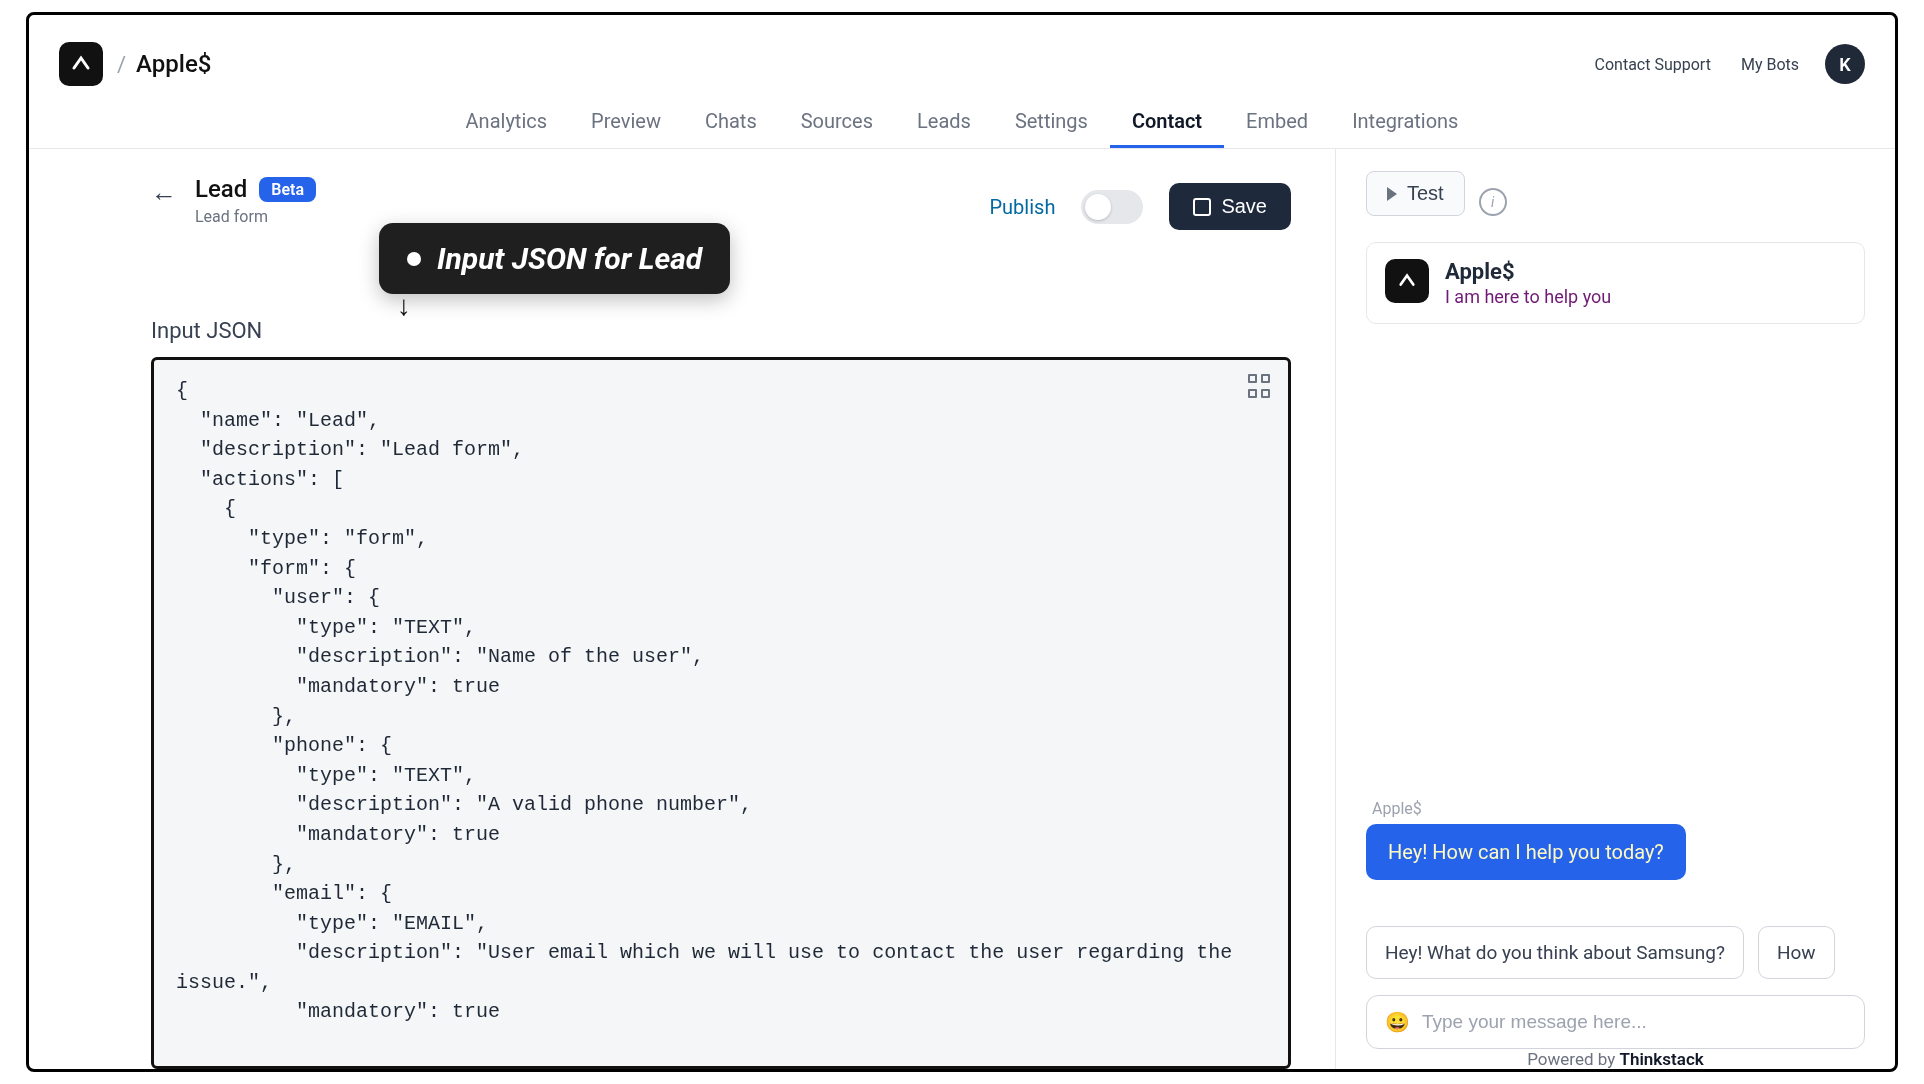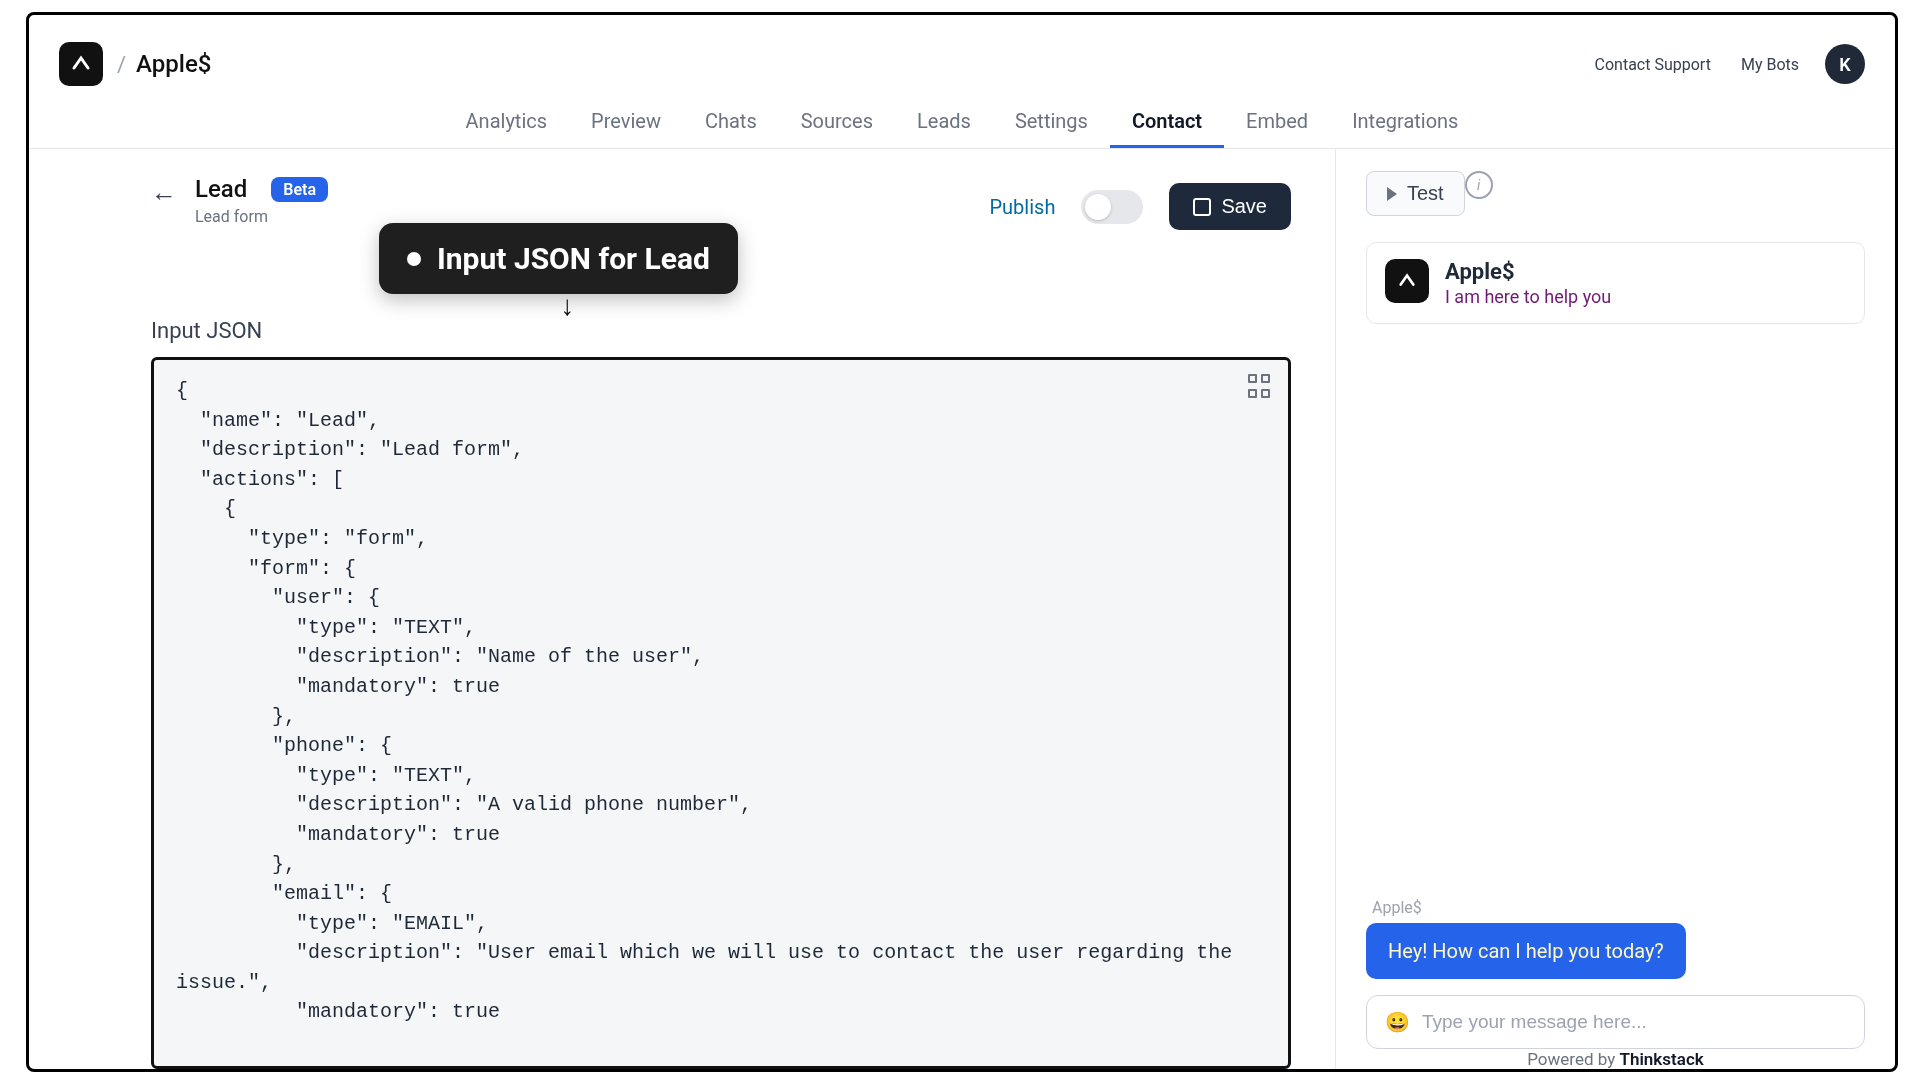--- a/index.html
+++ b/index.html
@@ -81,21 +81,21 @@
     flex-direction:column;
   }
   
   .lead-header-row {
     display:flex; align-items:flex-start;
   }
   .back-arrow {
     font-size:26px; color:#374151; margin-right:18px; margin-top:2px; cursor:pointer;
   }
   .lead-title-wrap {}
-  .lead-title-line { display:flex; align-items:center; gap:24px; }
+  .lead-title-line { display:flex; align-items:center; gap:12px; }
   .lead-title { font-size: 24px; font-weight:500; color:#111; }
   .beta-badge {
     background:#2563eb; color:#fff; font-size:16px; font-weight:600;
     padding:3px 12px; border-radius:8px;
   }
   .lead-subtitle { font-size:16px; color:#6b7280; margin-top:4px; }
   .lead-header-controls {
     margin-left:auto; display:flex; align-items:center; gap:26px; padding-top:8px;
   }
   .publish-label { font-size:20px; color:#0369a1; }
@@ -115,23 +115,24 @@
     display:flex; align-items:center; gap:10px; cursor:pointer;
   }
   .save-btn .save-icon {
     width:18px;height:18px;border:2px solid #fff; border-radius:3px;
     display:inline-block; position:relative;
   }
   
   .callout {
     position:absolute;
     left: 350px; top: 74px;
-    display:flex; flex-direction:column; align-items:center;
+    display:flex; flex-direction:column; align-items:flex-start;
     z-index: 5;
     pointer-events:none;
+    font-style:italic;
   }
   .callout-bubble {
     background:#1f1f1f; color:#fff;
     padding:18px 28px; border-radius:14px;
     font-size:30px; font-weight:700;
     display:flex; align-items:center; gap:16px;
     box-shadow:0 6px 20px rgba(0,0,0,.25);
   }
   .callout-bubble .dot { width:14px;height:14px;border-radius:50%;background:#fff; }
   .callout-arrow {
@@ -165,21 +166,21 @@
     position:absolute; right:14px; top:14px;
     width:26px;height:26px;
     display:flex;flex-wrap:wrap;
     gap:4px;
     cursor:pointer;
   }
   .code-collapse-icon span {
     width:9px;height:9px;border:2px solid #6b7280;border-radius:1px;
   }
   
-  .test-row { display:flex; align-items:flex-start; margin-bottom:26px; }
+  .test-row { display:flex; align-items:flex-end; gap:14px; margin-bottom:26px; }
   .test-btn {
     border:1px solid #d1d5db; background:#f9fafb; border-radius:8px;
     padding:10px 20px; font-size:20px; color:#374151;
     display:flex; align-items:center; gap:10px; cursor:pointer;
   }
   .test-btn .play { width:0;height:0;border-left:10px solid #6b7280;border-top:7px solid transparent;border-bottom:7px solid transparent; }
   .info-circle {
     width:28px;height:28px;border:2px solid #9ca3af;border-radius:50%;
     display:flex;align-items:center;justify-content:center;
     color:#9ca3af;font-size:14px;font-style:italic;cursor:pointer;
@@ -341,20 +342,24 @@
         <div>
           <div class="bot-title">Apple$</div>
           <div class="bot-sub">I am here to help you</div>
         </div>
       </div>
 
       <div class="chat-body">
         <div class="chat-from">Apple$</div>
         <div class="chat-bubble">Hey! How can I help you today?</div>
 
+        <div class="suggest-row" id="suggest-row">
+            <div class="suggest-chip">Hey! What do you think about Samsung?</div>
+            <div class="suggest-chip">How</div>
+          </div>
 
         <div class="chat-input-row">
           <span class="emoji">😀</span>
           <input class="chat-input" placeholder="Type your message here..." style="">
         </div>
 
         <div class="powered">
           <span>Powered by </span><span class="brand">Thinkstack</span>
         </div>
       </div>

